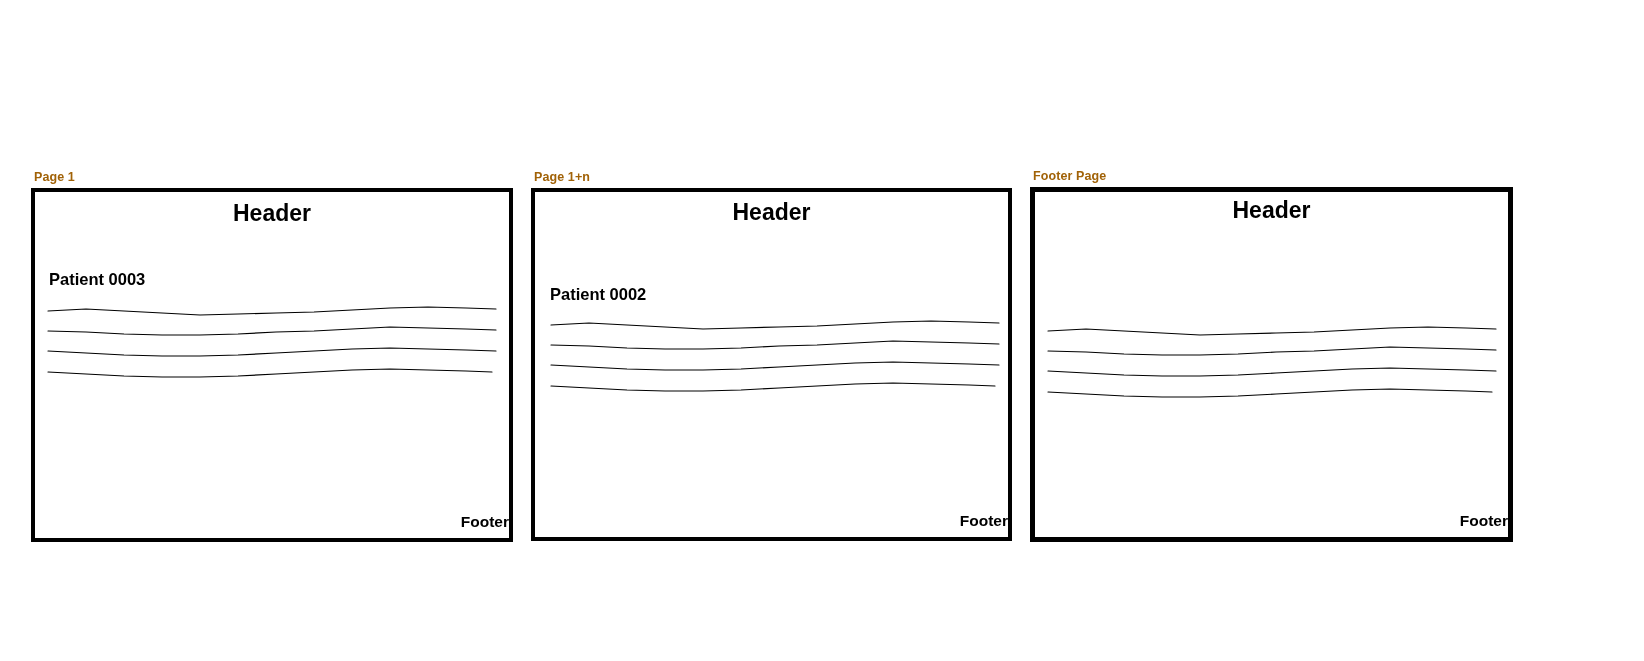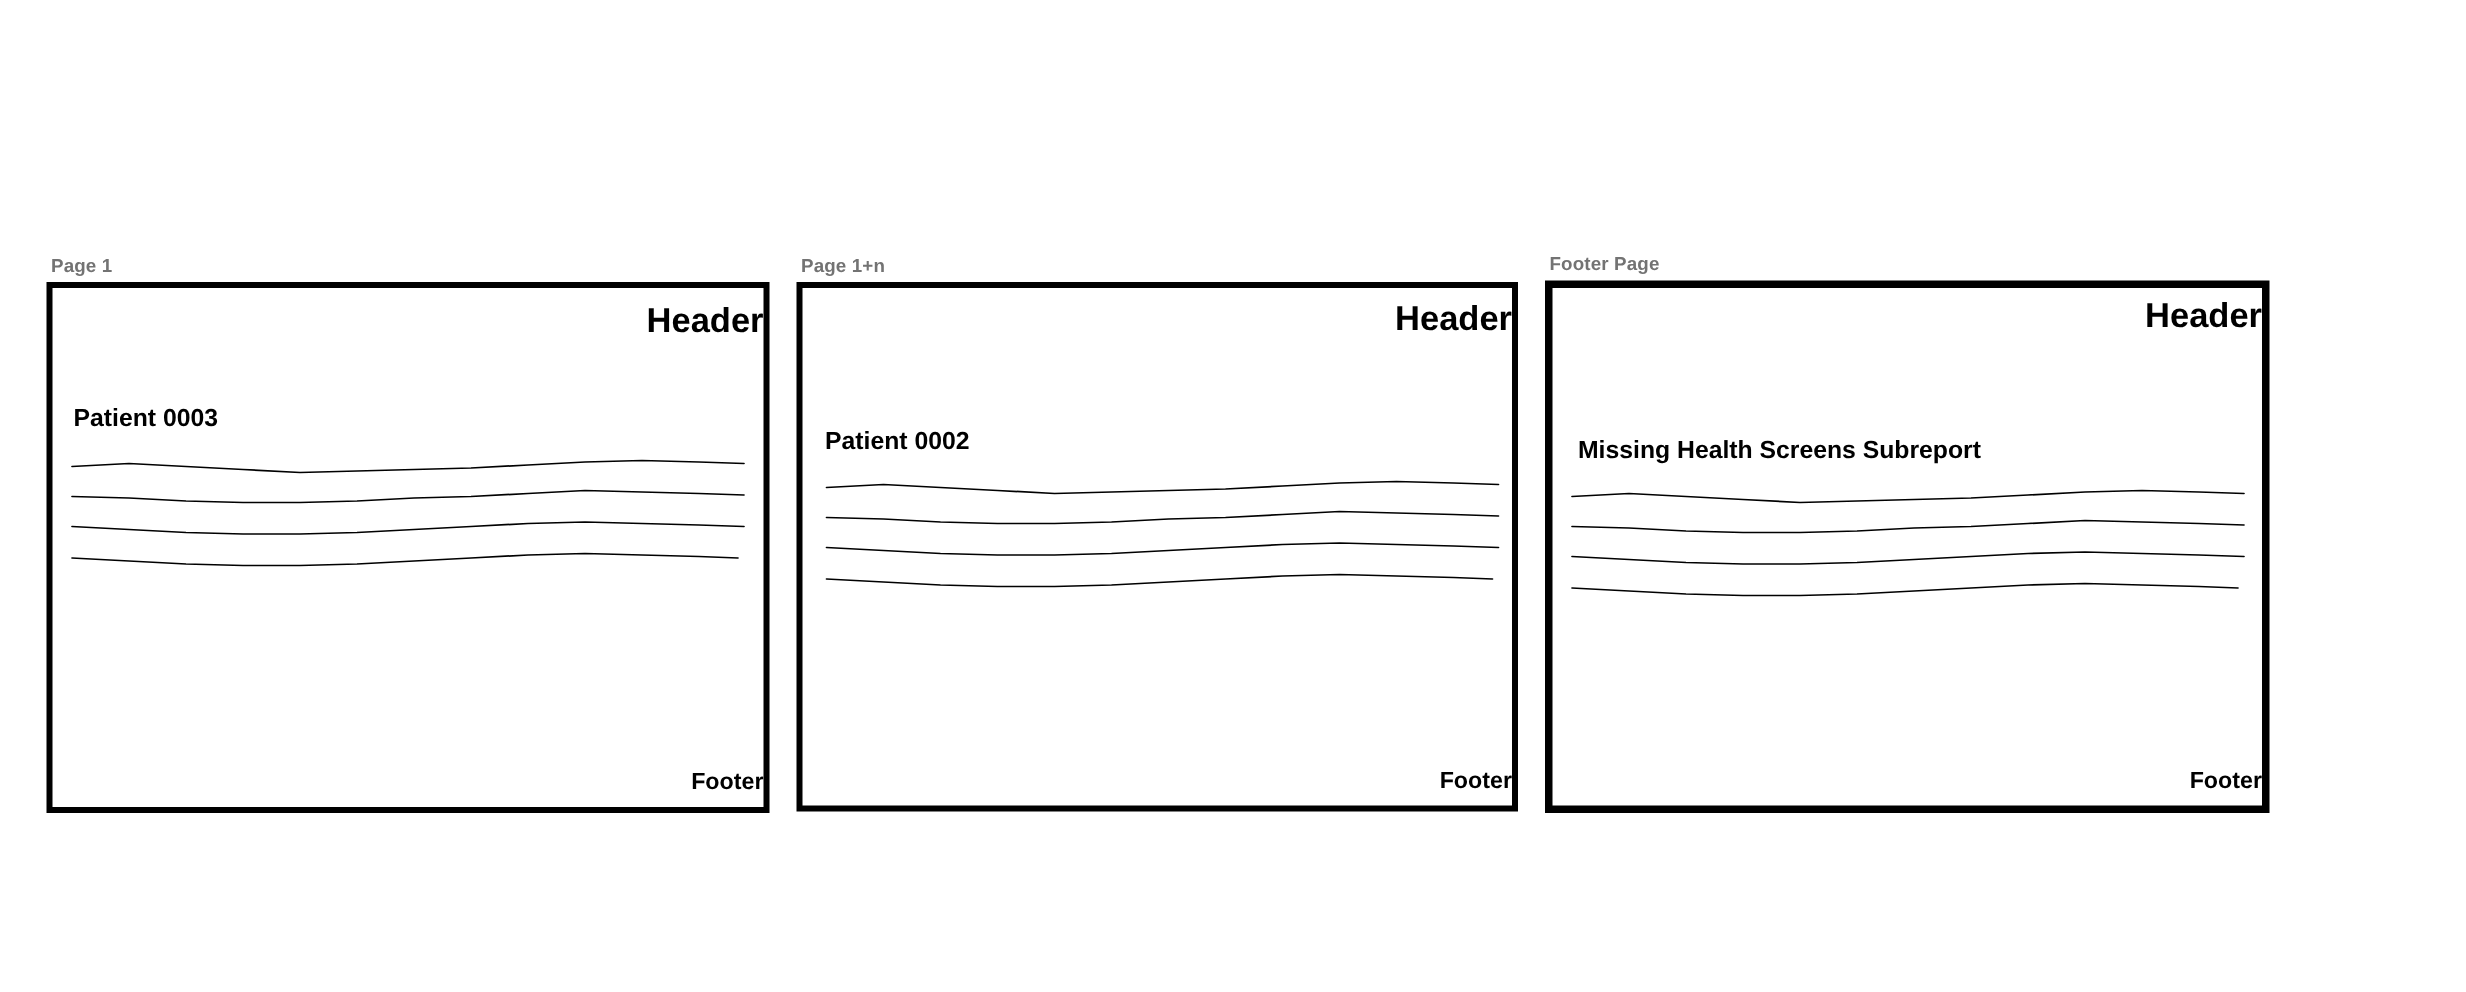--- a/index.html
+++ b/index.html
@@ -31,30 +31,30 @@
     border: 4px solid #000000;
   }
   .page-mock.emphasis {
     border-width: 5px;
   }
 
   .page-label {
     position: absolute;
     font-size: 12.5px;
     font-weight: 700;
-    color: #737373;
+    color: #a16207;
     white-space: nowrap;
     letter-spacing: 0.1px;
   }
 
   .page-header {
     position: absolute;
     left: 0;
     right: 0;
-    text-align: right;
+    text-align: center;
     font-size: 23px;
     font-weight: 700;
     color: #000000;
     line-height: 1;
   }
 
   .page-footer {
     position: absolute;
     left: 0;
     right: 0;
@@ -135,21 +135,20 @@
 
     <div class="page-footer" style="bottom:9px;">Footer</div>
   </div>
 
   <div class="page-label" style="left:1033px; top:169px;">Footer Page</div>
 
   <div class="page-mock emphasis" style="left:1030px; top:187px; width:483px; height:355px;">
 
     <div class="page-header" style="top:7px;">Header</div>
 
-    <div class="section-title" style="left:17px; top:100px;">Missing Health Screens Subreport</div>
 
     <div class="squiggle-block" style="left:11px; top:132px; width:452px; height:80px;">
       <svg viewBox="0 0 452 80" preserveAspectRatio="none" aria-hidden="true">
         <path d="M2,7 L40,5 L78,7 L116,9 L154,11 L192,10 L230,9 L268,8 L306,6 L344,4 L382,3 L420,4 L450,5"></path>
         <path d="M2,27 L40,28 L78,30 L116,31 L154,31 L192,30 L230,28 L268,27 L306,25 L344,23 L382,24 L420,25 L450,26"></path>
         <path d="M2,47 L40,49 L78,51 L116,52 L154,52 L192,51 L230,49 L268,47 L306,45 L344,44 L382,45 L420,46 L450,47"></path>
         <path d="M2,68 L40,70 L78,72 L116,73 L154,73 L192,72 L230,70 L268,68 L306,66 L344,65 L382,66 L420,67 L446,68"></path>
       </svg>
     </div>
 

